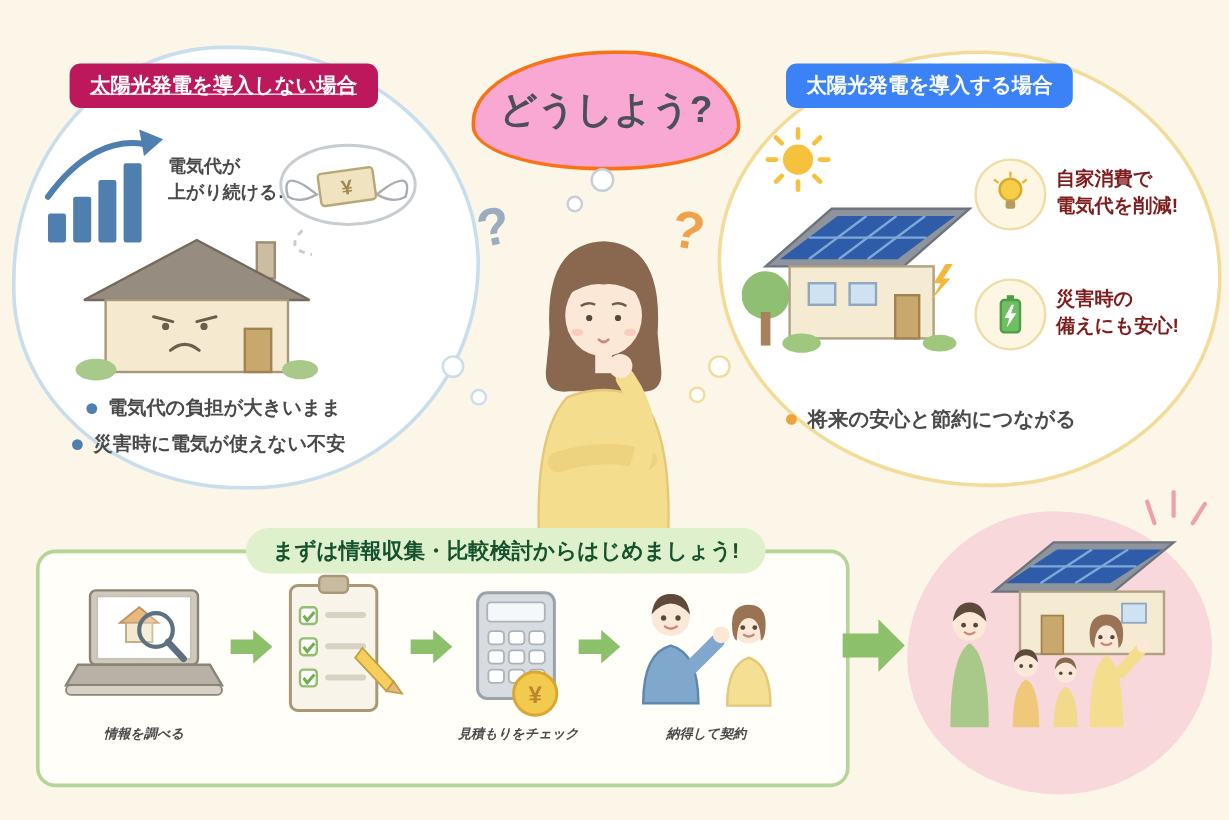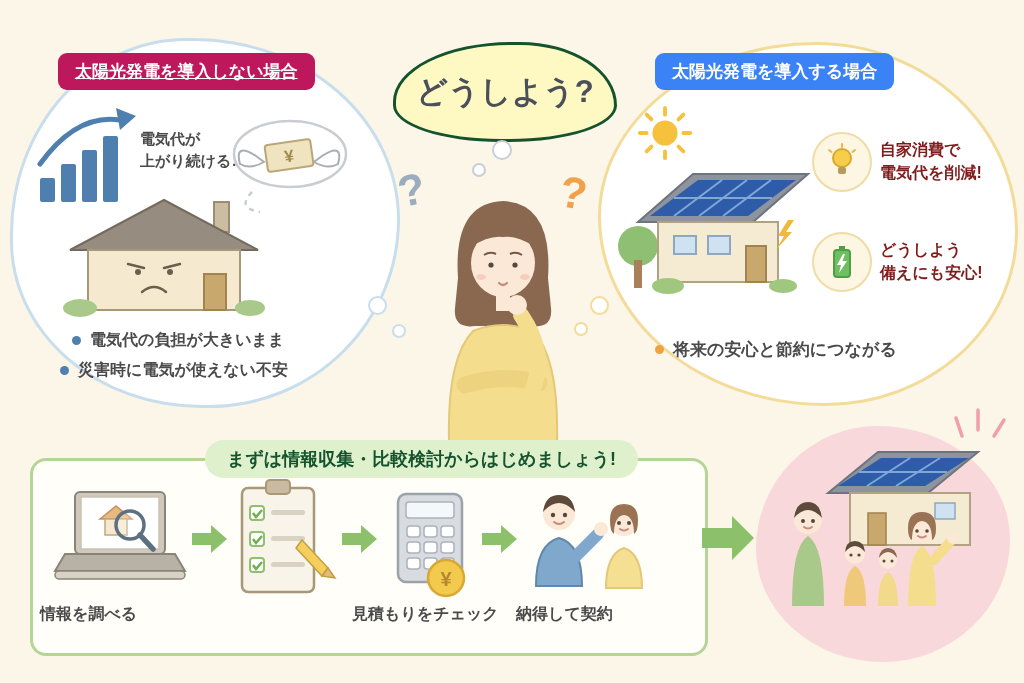--- a/index.html
+++ b/index.html
@@ -2,42 +2,42 @@
 <html><head>
 <meta charset="utf-8">
 <style>
   html,body{margin:0;padding:0;background:#FBF6E8;}
   .canvas{position:relative;width:1024px;height:683px;background:#FBF6E8;
     font-family:"Liberation Sans","DejaVu Sans",sans-serif;overflow:hidden;}
   .abs{position:absolute;}
   .bubble{background:#FFFFFF;border:3px solid;}
   .bubble-blue{border-color:#C9DEED;border-radius:46% 54% 50% 50% / 54% 50% 52% 46%;}
   .bubble-yellow{border-color:#F3DC9A;border-radius:52% 48% 46% 54% / 48% 52% 48% 52%;}
-  .cloud{background:#fef9c3;border:3px solid #14532d;border-radius:55% 45% 50% 50% / 62% 66% 38% 38%;}
+  .cloud{background:#f9a8d4;border:3px solid #f97316;border-radius:55% 45% 50% 50% / 62% 66% 38% 38%;}
   .trail{background:#FFFFFF;border:2.5px solid;border-radius:50%;}
   .hdr{color:#FFFFFF;font-weight:bold;font-size:17px;padding:7px 17px;border-radius:9px;white-space:nowrap;}
   .hdr-blue{background:#be185d;text-decoration:underline;}
   .hdr-orange{background:#3b82f6;font-family:Liberation Mono, monospace;}
   .txt{font-weight:bold;color:#4A4A4A;}
   .note{font-size:15px;line-height:1.45;}
   .bul{display:flex;align-items:center;gap:9px;font-size:16px;}
   .dot{width:9px;height:9px;border-radius:50%;flex:0 0 auto;}
   .dot-blue{background:#4E7FAE;}
   .dot-orange{background:#F0A23C;}
   .thought-text{font-size:31px;font-weight:bold;color:#4A4F5A;}
   .qmark{font-size:44px;font-weight:bold;}
   .q-left{color:#9AACBE;transform:rotate(-12deg);}
   .q-right{color:#F0A24A;transform:rotate(10deg);}
   .benefit{font-size:16px;line-height:1.45;color:#7f1d1d;font-weight:bold;}
   .icon-circle{width:56px;height:56px;border-radius:50%;background:#FCF6E2;border:2px solid #EFDCA6;
     display:flex;align-items:center;justify-content:center;}
   .process-box{background:#FFFEF8;border:3px solid #B5D498;border-radius:16px;}
   .process-hdr{background:#DFF0CC;color:#14532d;font-weight:bold;font-size:18px;
     padding:7px 22px;border-radius:20px;white-space:nowrap;}
-  .step-label{font-size:16px;text-align:left;}
+  .step-label{font-size:11px;text-align:center;font-style:italic;}
   .pink-blob{background:#F8D8DA;border-radius:48% 52% 50% 50% / 52% 48% 52% 48%;}
   .badge{background:#FFFFFF;border:2px solid #F5C2CA;color:#E25A6E;font-weight:bold;
     font-size:16px;padding:6px 14px;border-radius:18px;white-space:nowrap;}
 </style>
 </head>
 <body>
 
 <div class="canvas">
 
   <div class="abs bubble bubble-blue" style="left:10px;top:38px;width:384px;height:364px;"></div>
@@ -175,21 +175,21 @@
   </div>
 
   <div class="abs icon-circle" style="left:812px;top:232px;">
     <svg width="40" height="40" viewBox="0 0 40 40">
       <rect x="17" y="4" width="6" height="5" fill="#4E9E48"></rect>
       <rect x="12" y="8" width="16" height="27" rx="3" fill="#6FBF62" stroke="#4E9E48" stroke-width="2"></rect>
       <polygon points="21,12 15,23 19,23 17,31 25,19 20.5,19 23,12" fill="#FFFFFF"></polygon>
     </svg>
   </div>
   <div class="abs benefit" style="left:880px;top:238px;">
-    <div>どうしよう</div>
+    <div>災害時の</div>
     <div>備えにも安心!</div>
   </div>
 
   <div class="abs bul txt" style="left:655px;top:338px;font-size:17px;">
     <span class="dot dot-orange"></span>
     <span>将来の安心と節約につながる</span>
   </div>
 
   <div class="abs process-box" style="left:30px;top:458px;width:672px;height:192px;"></div>
   <div class="abs process-hdr" style="left:205px;top:440px;">まずは情報収集・比較検討からはじめましょう!</div>

